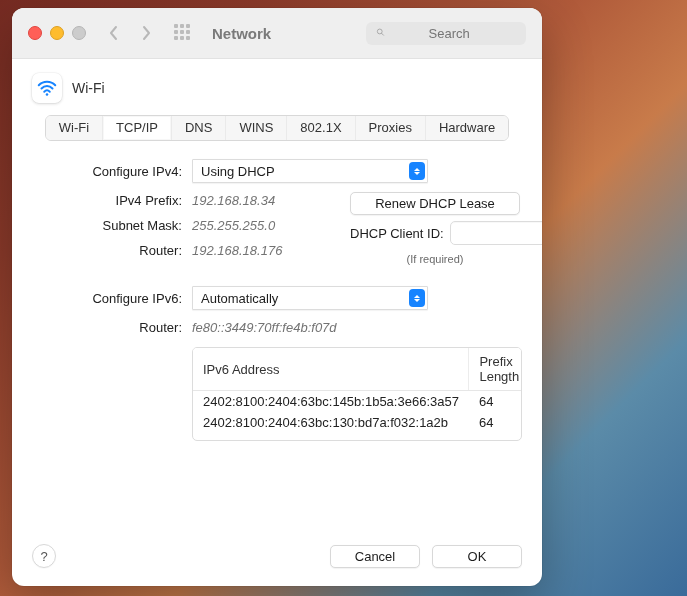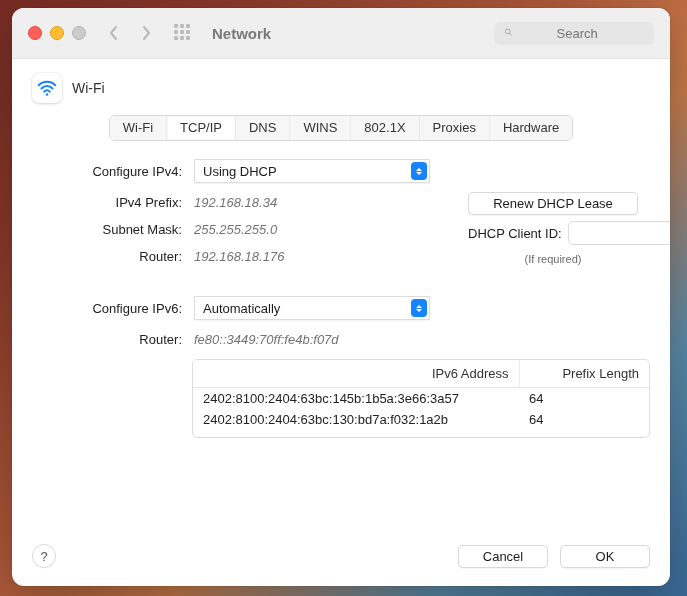--- a/index.html
+++ b/index.html
@@ -7,21 +7,21 @@
     width: 687px; height: 596px;
     font-family: -apple-system, "Helvetica Neue", Arial, sans-serif;
     font-size: 13px;
     color: #1c1c1c;
     background: linear-gradient(135deg, #762b22 0%, #8b3a2a 20%, #b05a3a 45%, #c87b4a 60%, #5b8ba8 80%, #3a6b9a 100%);
     overflow: hidden;
   }
   .window {
     position: absolute;
     top: 8px; left: 12px;
-    width: 658px; height: 578px;
+    width: 530px; height: 578px;
     background: #ffffff;
     border-radius: 12px;
     box-shadow: 0 20px 50px rgba(0,0,0,0.3), 0 0 0 1px rgba(0,0,0,0.05);
     overflow: hidden;
     display: flex;
     flex-direction: column;
   }
   
   .toolbar {
     height: 50px;
@@ -100,21 +100,20 @@
   .seg-item:last-child { border-right: none; }
   .seg-item.active { background: #fff; box-shadow: inset 0 0 0 1px rgba(0,0,0,0.03); font-weight: 500; }
   .seg-item:not(.active){ background:#f6f6f6;}
   .body-grid {
     display: grid;
     grid-template-columns: 150px 1fr;
     column-gap: 10px;
     row-gap: 10px;
     align-items: center;
     position: relative;
-    gap: 12px;
   }
   .lbl { text-align: right; color: #222; white-space: nowrap; }
   .val { color: #737373; font-style: italic; }
   .popup {
     display: flex; align-items: center; justify-content: space-between;
     border: 1px solid #dcdcdc; border-radius: 1px;
     background: #fff;
     padding: 2px 2px 2px 8px;
     width: 224px;
     box-shadow: 0 0.5px 1px rgba(0,0,0,0.05);
@@ -128,21 +127,21 @@
   }
   .popup-btn::before, .popup-btn::after {
     content: "";
     width: 0; height: 0;
     border-left: 3px solid transparent; border-right: 3px solid transparent;
   }
   .popup-btn::before { border-bottom: 3.5px solid #fff; }
   .popup-btn::after { border-top: 3.5px solid #fff; }
   .right-stack {
     position: absolute;
-    right: 12px;
+    right: 2px;
     top: 33px;
     width: 170px;
     display: flex; flex-direction: column;
     align-items: stretch;
     gap: 6px;
   }
   .btn {
     background: #fff;
     border: 1px solid #d8d8d8;
     border-radius: 5px;
@@ -163,21 +162,21 @@
   
   .v6table {
     margin-left: 160px;
     margin-top: 12px;
     border: 1px solid #dcdcdc;
     border-radius: 5px;
     overflow: hidden;
   }
   .v6table table { width: 100%; border-collapse: collapse; font-size: 13px; }
   .v6table th {
-    text-align: right; font-weight: 400; color: #333;
+    text-align: left; font-weight: 400; color: #333;
     padding: 6px 10px;
     border-bottom: 1px solid #e6e6e6;
     background: #fff;
   }
   .v6table th:first-child { border-right: 1px solid #ececec; }
   .v6table td { padding: 3px 10px; color: #222; }
   .v6table td:last-child { width: 110px; }
   .v6table tbody tr:last-child td { padding-bottom: 10px; }
   
   .footer {

